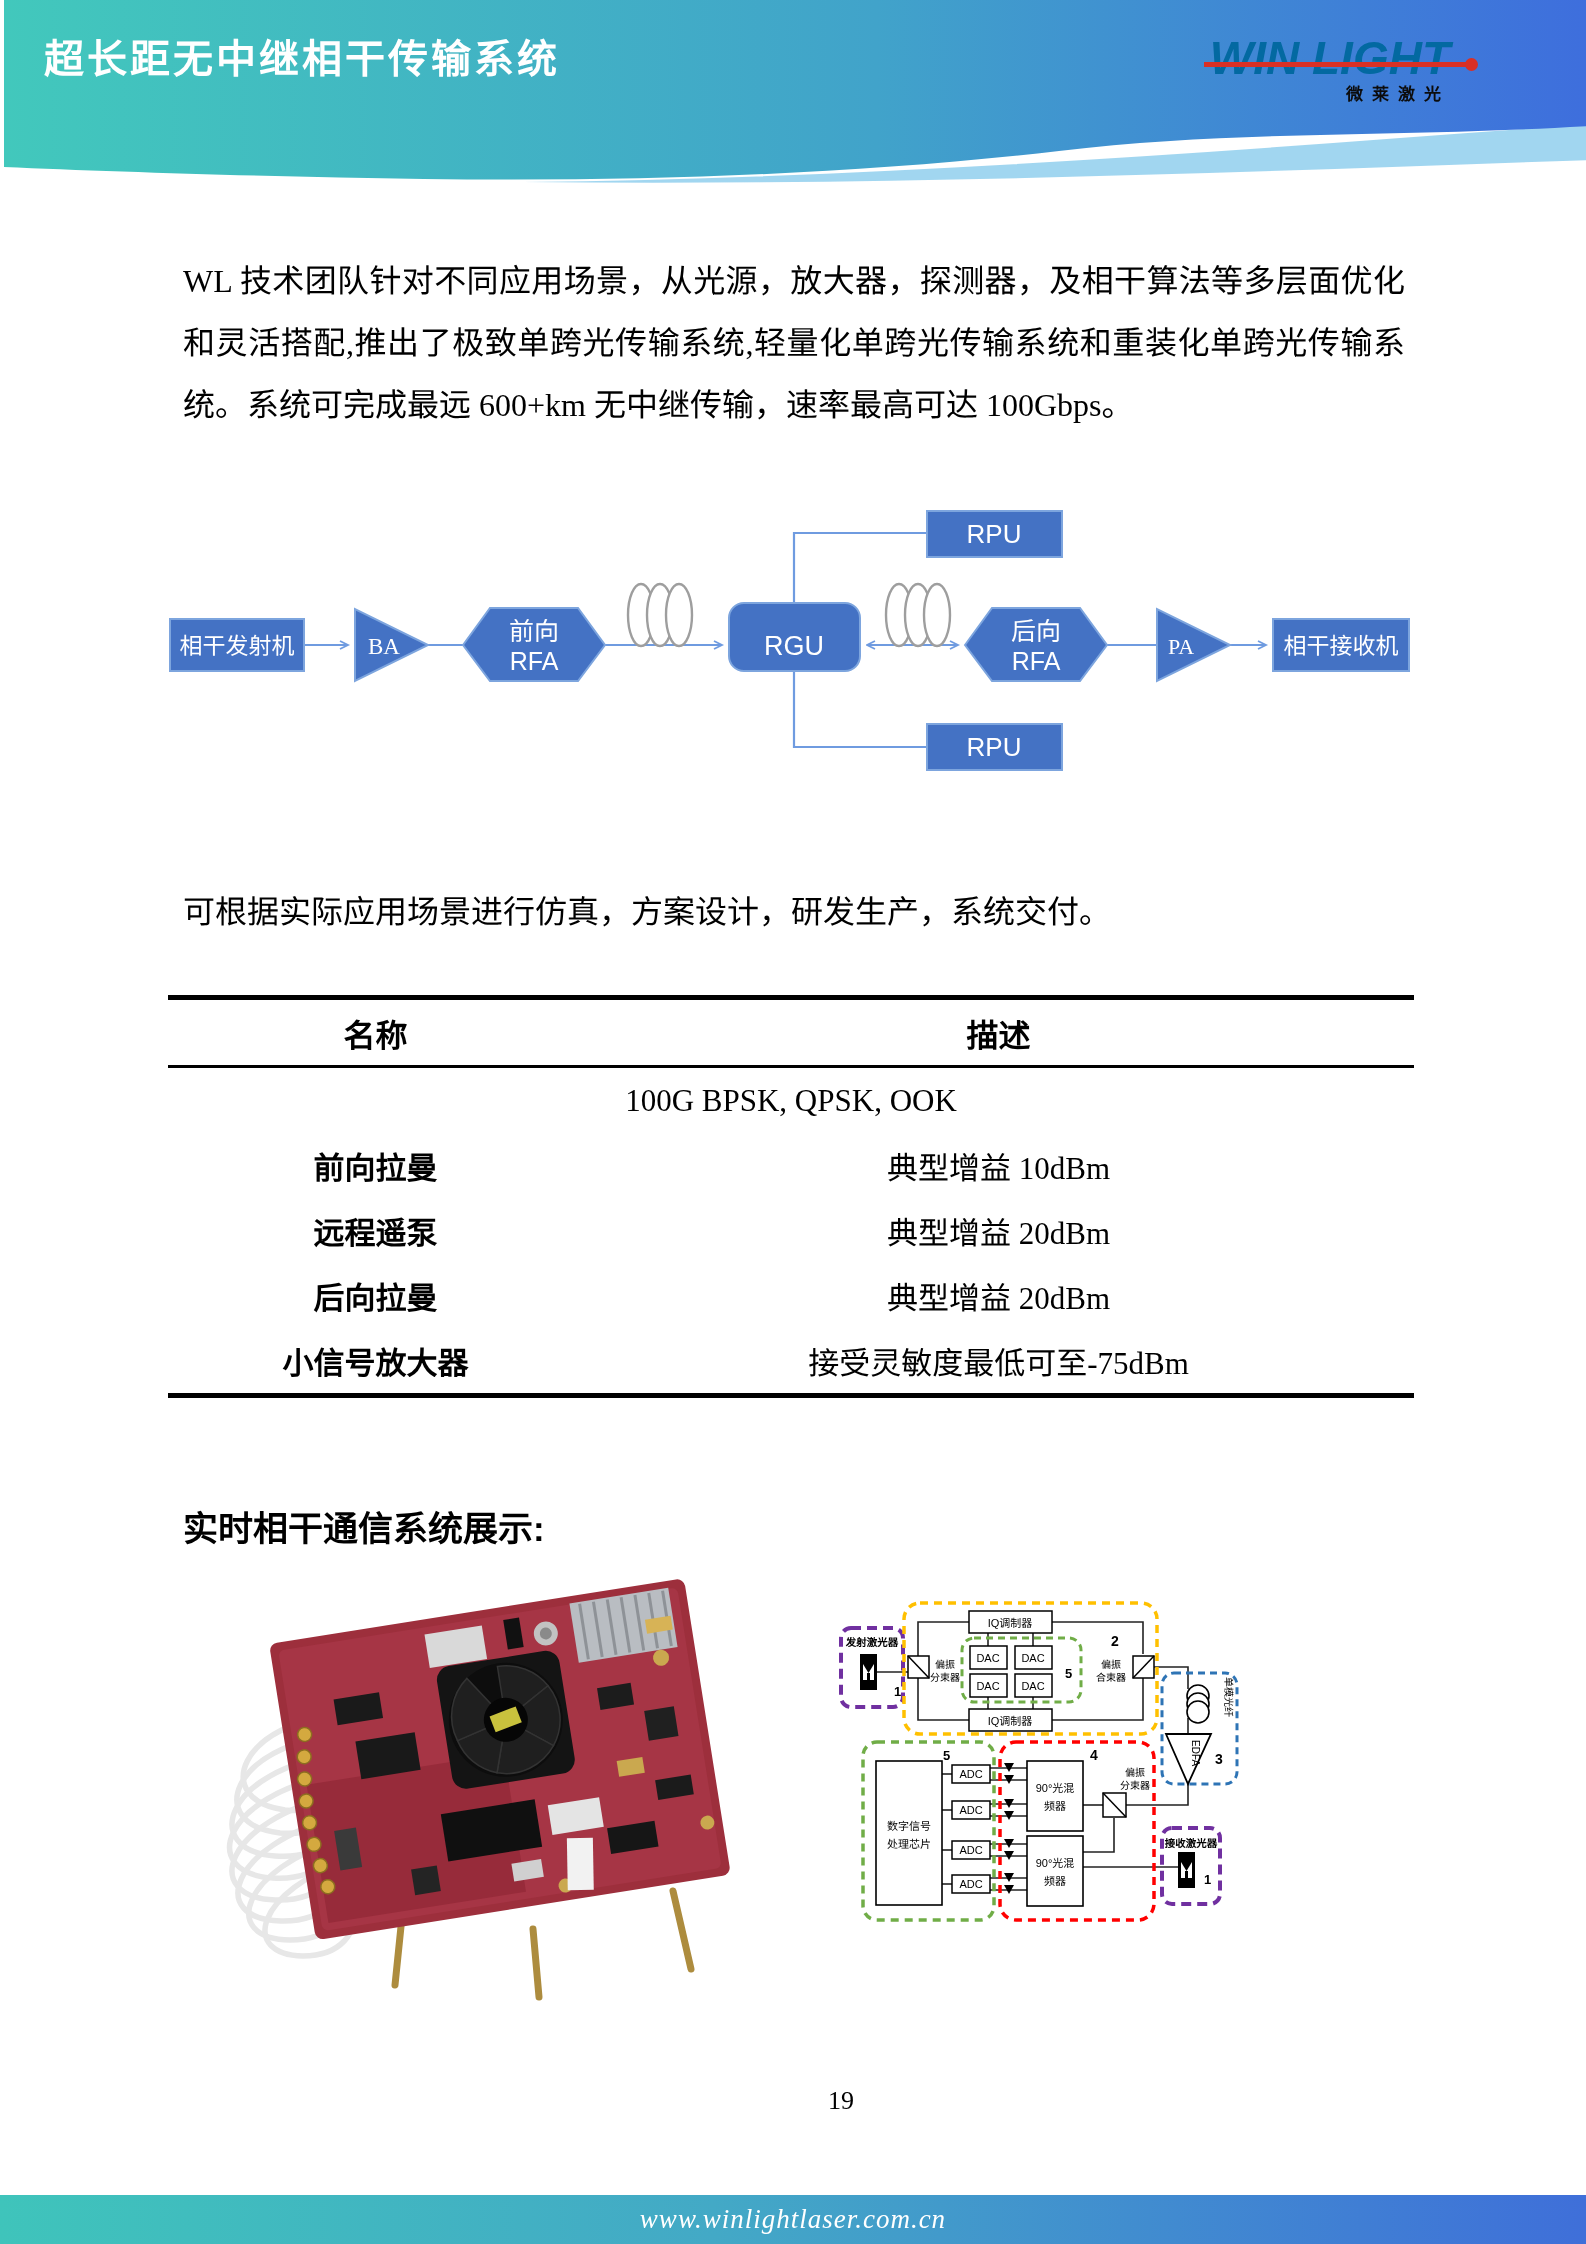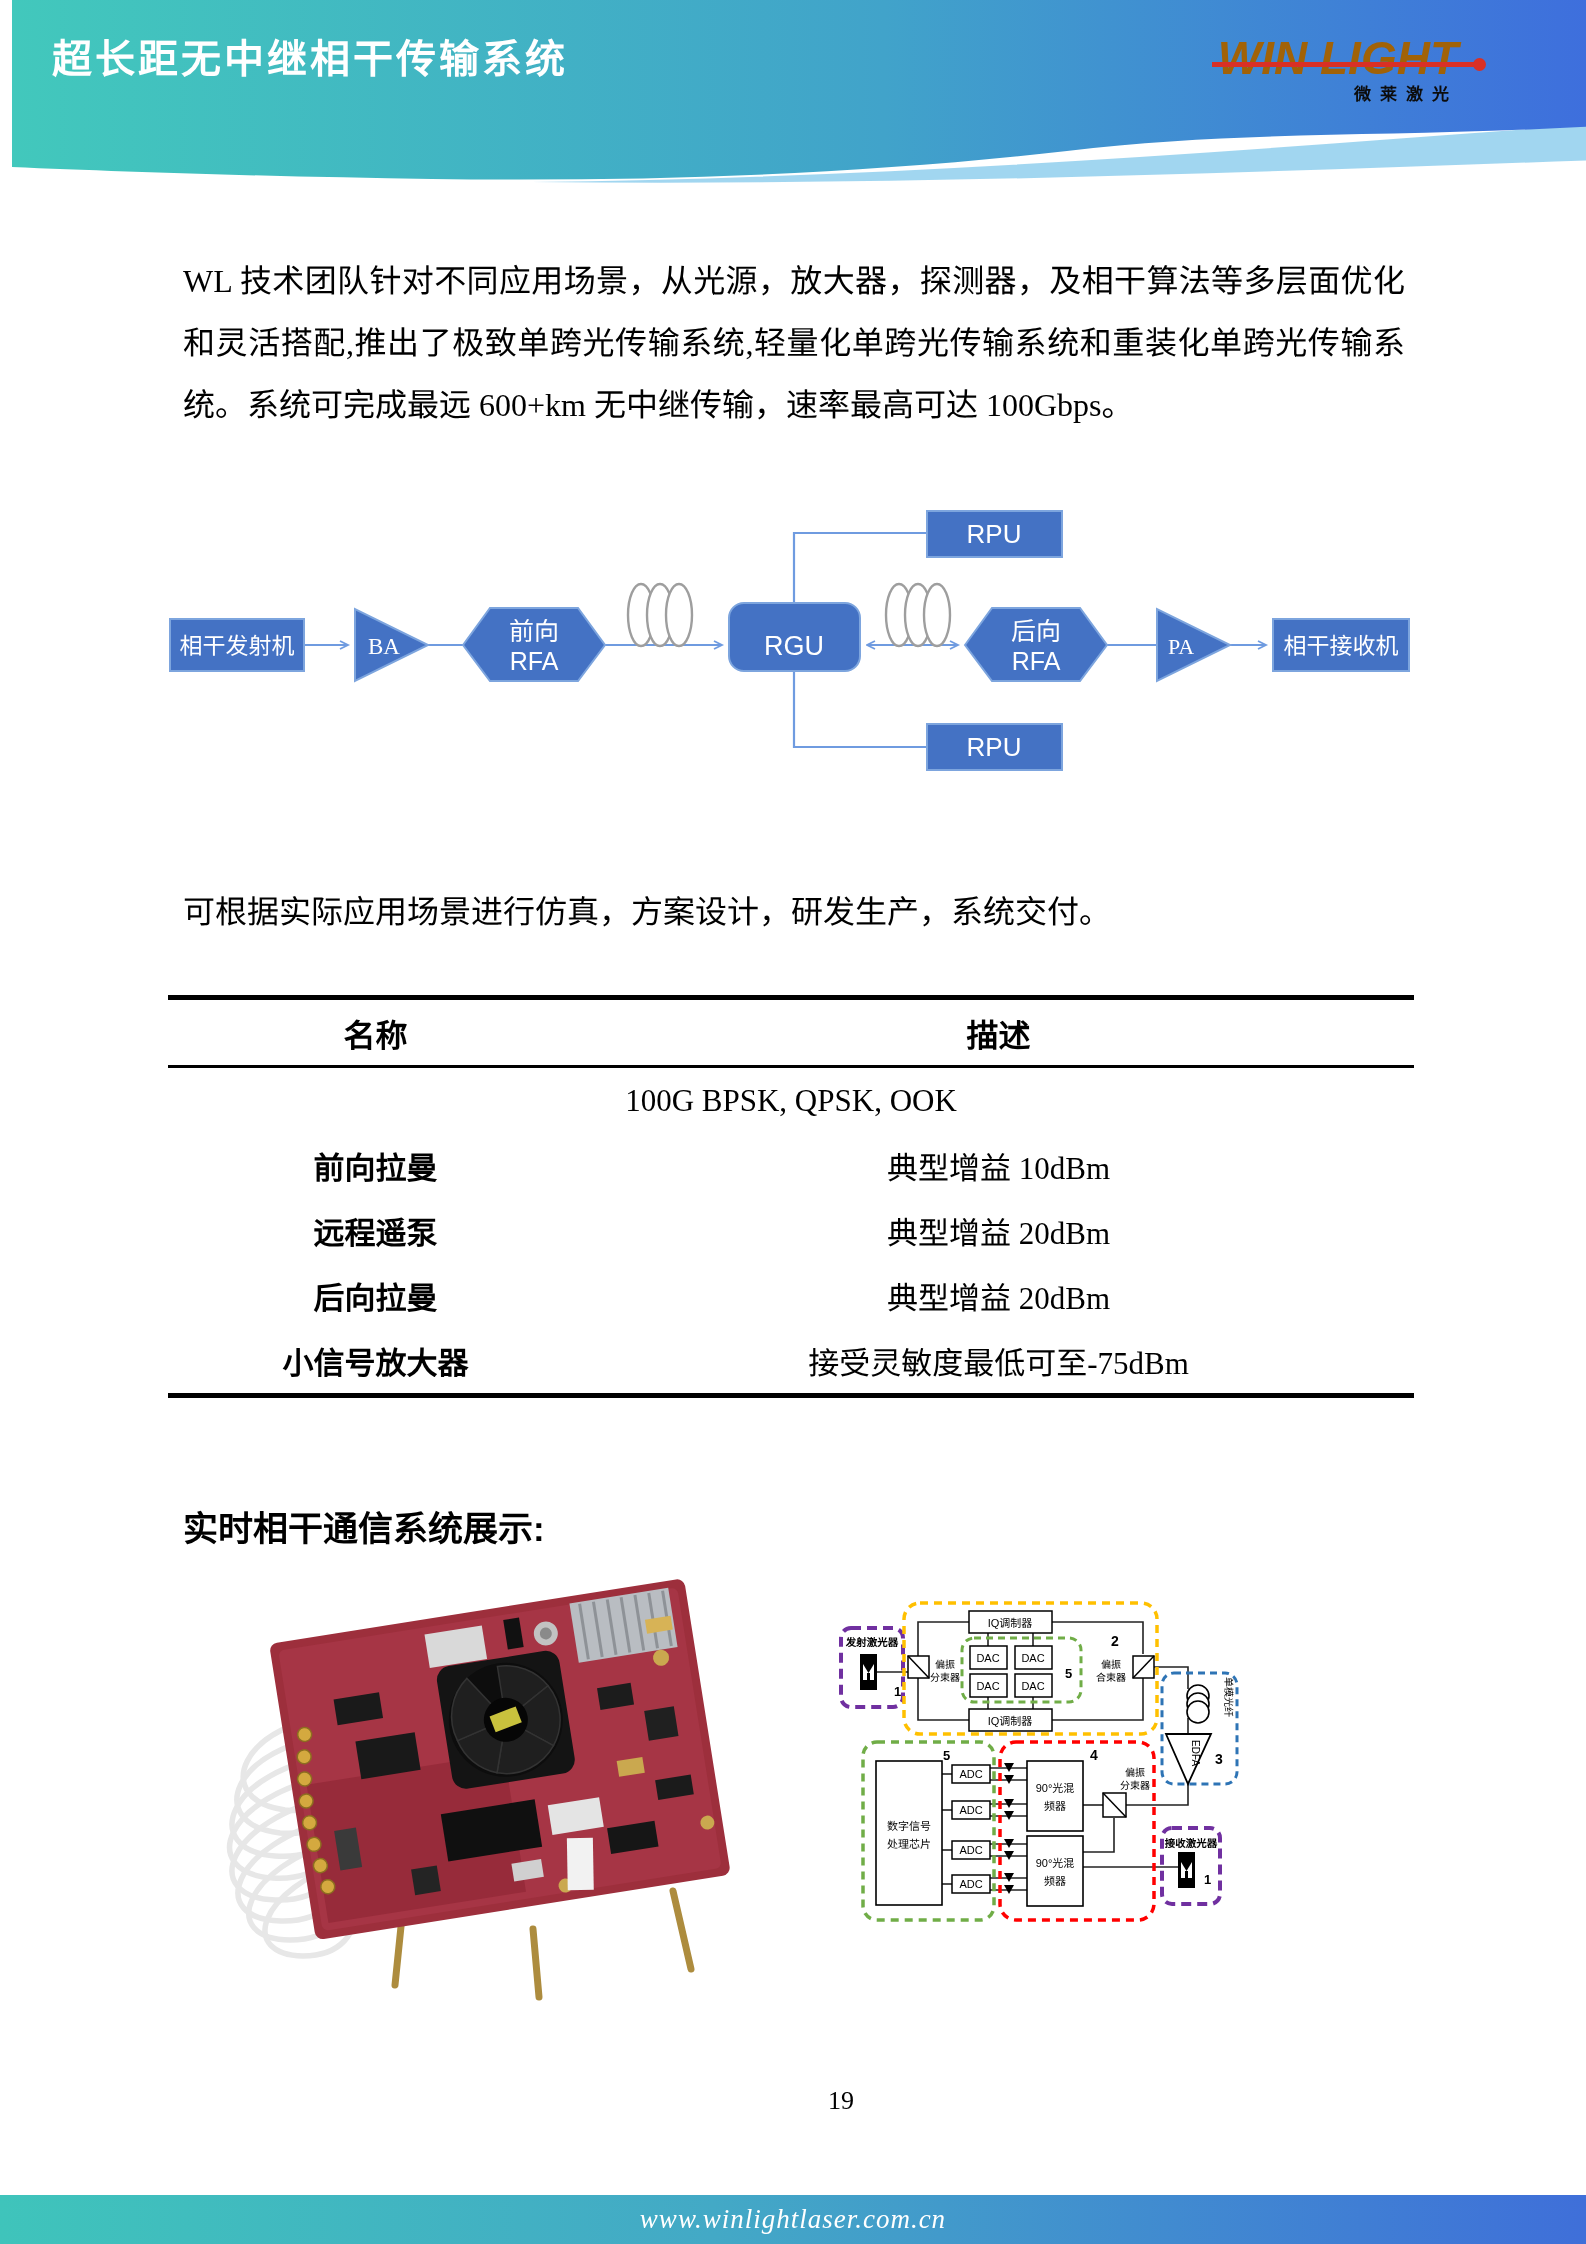--- a/index.html
+++ b/index.html
@@ -1,25 +1,25 @@
 <!DOCTYPE html>
 <html lang="zh-CN"><head>
 <meta charset="utf-8">
 <style>
   html,body{margin:0;padding:0;background:#e8e8e8;}
   #page{position:relative;width:1586px;height:2244px;background:#ffffff;overflow:hidden;
         font-family:"Liberation Sans","DejaVu Sans",sans-serif;color:#000;}
   
-  .header-wrap{position:absolute;left:12px;top:0;width:1496px;height:200px;text-decoration:underline;}
+  .header-wrap{position:absolute;left:4px;top:0;width:1496px;height:200px;text-decoration:underline;}
   .header-wrap svg{display:block;}
   .page-title{position:absolute;left:40px;top:34px;font-size:40px;line-height:50px;
               font-weight:bold;color:#ffffff;letter-spacing:3px;}
   .logo{position:absolute;right:50px;top:36px;width:270px;text-align:right;}
   .logo-main{position:relative;display:inline-block;font-style:italic;font-weight:900;
-             font-size:46px;line-height:44px;letter-spacing:0px;color:#a16207;
+             font-size:46px;line-height:44px;letter-spacing:0px;color:#0369a1;
              font-family:"Liberation Sans",sans-serif;}
   .logo-line{position:absolute;left:-6px;top:26px;width:262px;height:5px;background:#d93025;}
   .logo-dot{position:absolute;right:-12px;top:-4px;width:13px;height:13px;border-radius:50%;background:#d93025;}
   .logo-sub{font-size:17px;font-weight:bold;letter-spacing:9px;color:#0c0c0c;}
   
   .intro{position:absolute;left:183px;top:250px;width:1222px;font-size:32px;line-height:62px;
          font-family:"Liberation Serif","DejaVu Serif",serif;text-align:justify;}
   
   .flow-svg{position:absolute;left:160px;top:490px;width:1270px;height:290px;}
   .flow-svg text{font-family:"Liberation Sans","DejaVu Sans",sans-serif;fill:#ffffff;}

